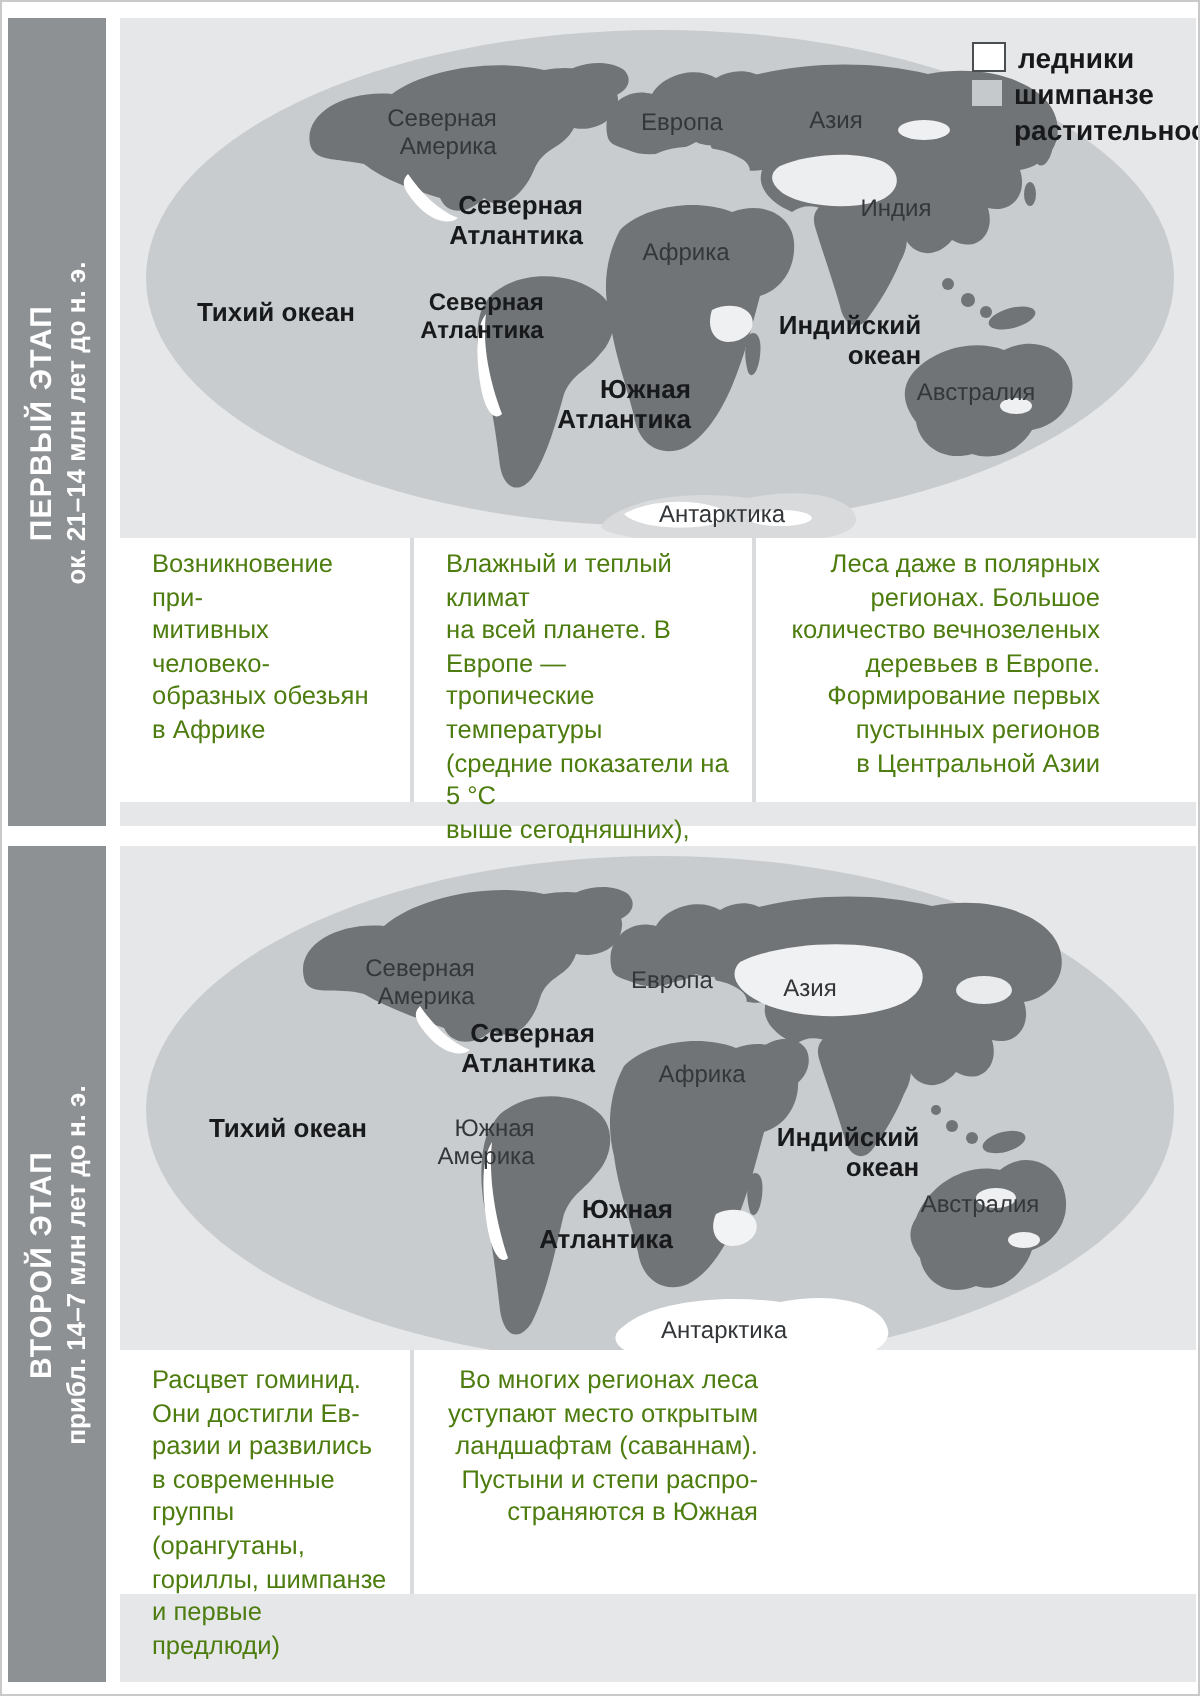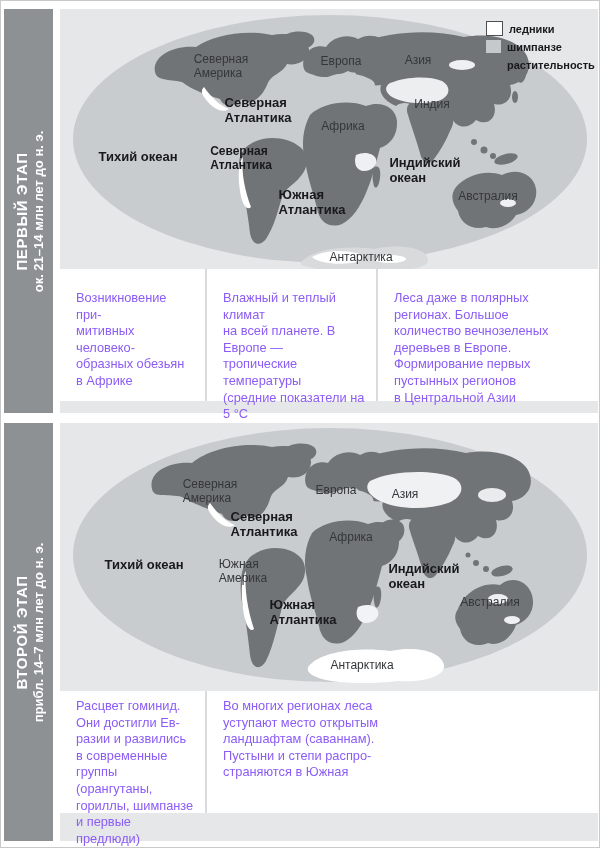--- a/index.html
+++ b/index.html
@@ -16,44 +16,44 @@
   #panel1 .vtext{width:404px;left:-177.5px;top:177.5px;}
   #panel2 .vtext{width:418px;left:-184.5px;top:184.5px;}
   .vtitle{font-weight:bold;font-size:15px;letter-spacing:.6px;line-height:1;}
   .vsub{font-weight:bold;font-size:13px;line-height:1;}
 
   
   .content{position:absolute;left:56px;top:0;width:538px;height:100%;background:#e6e7e9;}
   .map{position:absolute;left:0;top:0;}
 
   
-  .mlabel{position:absolute;transform:translate(-50%,-50%);white-space:pre-line;text-align:left;
+  .mlabel{position:absolute;transform:translate(-50%,-50%);white-space:pre-line;text-align:right;
           font-size:12px;line-height:1.15;color:#34373a;pointer-events:none;}
   .mb{font-weight:bold;font-size:13px;color:#17191b;}
   .mb2{font-weight:bold;font-size:12px;color:#17191b;}
 
   
   .legend{position:absolute;left:426px;top:12px;}
   .lrow{display:flex;align-items:center;gap:6px;margin-bottom:3px;height:15px;}
   .sw{width:15px;height:13px;flex:0 0 auto;}
   .sw-glacier{background:#ffffff;border:1.5px solid #4c4f52;}
   .sw-desert{background:#c6c9cb;}
   .sw-veg{background:#717477;}
-  .llabel{font-weight:bold;font-size:11px;color:#17191b;white-space:nowrap;}
+  .llabel{font-weight:bold;font-size:14px;color:#17191b;white-space:nowrap;}
 
   
   .textband{position:absolute;left:0;width:538px;background:#ffffff;display:flex;}
   #panel1 .textband{top:260px;height:132px;}
-  #panel2 .textband{top:268px;height:122px;}
-  .col{box-sizing:border-box;font-size:12.8px;line-height:16.6px;color:#8b5cf6;
-       white-space:pre-line;padding:21px 10px 0 16px;}
+  #panel2 .textband{top:252px;height:122px;}
+  .col{box-sizing:border-box;font-size:12.8px;line-height:16.6px;color:#4d7c0f;
+       white-space:pre-line;padding:5px 10px 0 16px;}
   #panel2 .col{padding-top:7px;}
   .c1{width:145px;}
   .c2{width:171px;border-left:2px solid #d9dbdd;}
-  .c3{width:184px;border-left:2px solid #d9dbdd;}
+  .c3{width:184px;border-left:2px solid #d9dbdd;text-align:right;}
 </style>
 </head>
 <body>
 
 <div id="page">
 
   <div class="panel" id="panel1">
     <div class="sidebar">
       <div class="vtext">
         <div class="vtitle">ПЕРВЫЙ ЭТАП</div>
@@ -118,21 +118,21 @@
 Атлантика</div>
       <div class="mlabel mb2" style="left:181px;top:150px">Северная
 Атлантика</div>
       <div class="mlabel mb" style="left:252px;top:194px">Южная
 Атлантика</div>
       <div class="mlabel mb" style="left:78px;top:148px">Тихий океан</div>
       <div class="mlabel mb" style="left:365px;top:162px">Индийский
 океан</div>
       <div class="mlabel" style="left:281px;top:53px">Европа</div>
       <div class="mlabel" style="left:358px;top:52px">Азия</div>
-      <div class="mlabel" style="left:372px;top:96px">Индия</div>
+      <div class="mlabel" style="left:388px;top:96px">Индия</div>
       <div class="mlabel" style="left:283px;top:118px">Африка</div>
       <div class="mlabel" style="left:428px;top:188px">Австралия</div>
       <div class="mlabel" style="left:301px;top:249px">Антарктика</div>
 
       <div class="textband">
         <div class="col c1">Возникновение при-
 митивных человеко-
 образных обезьян
 в Африке</div>
         <div class="col c2">Влажный и теплый климат

